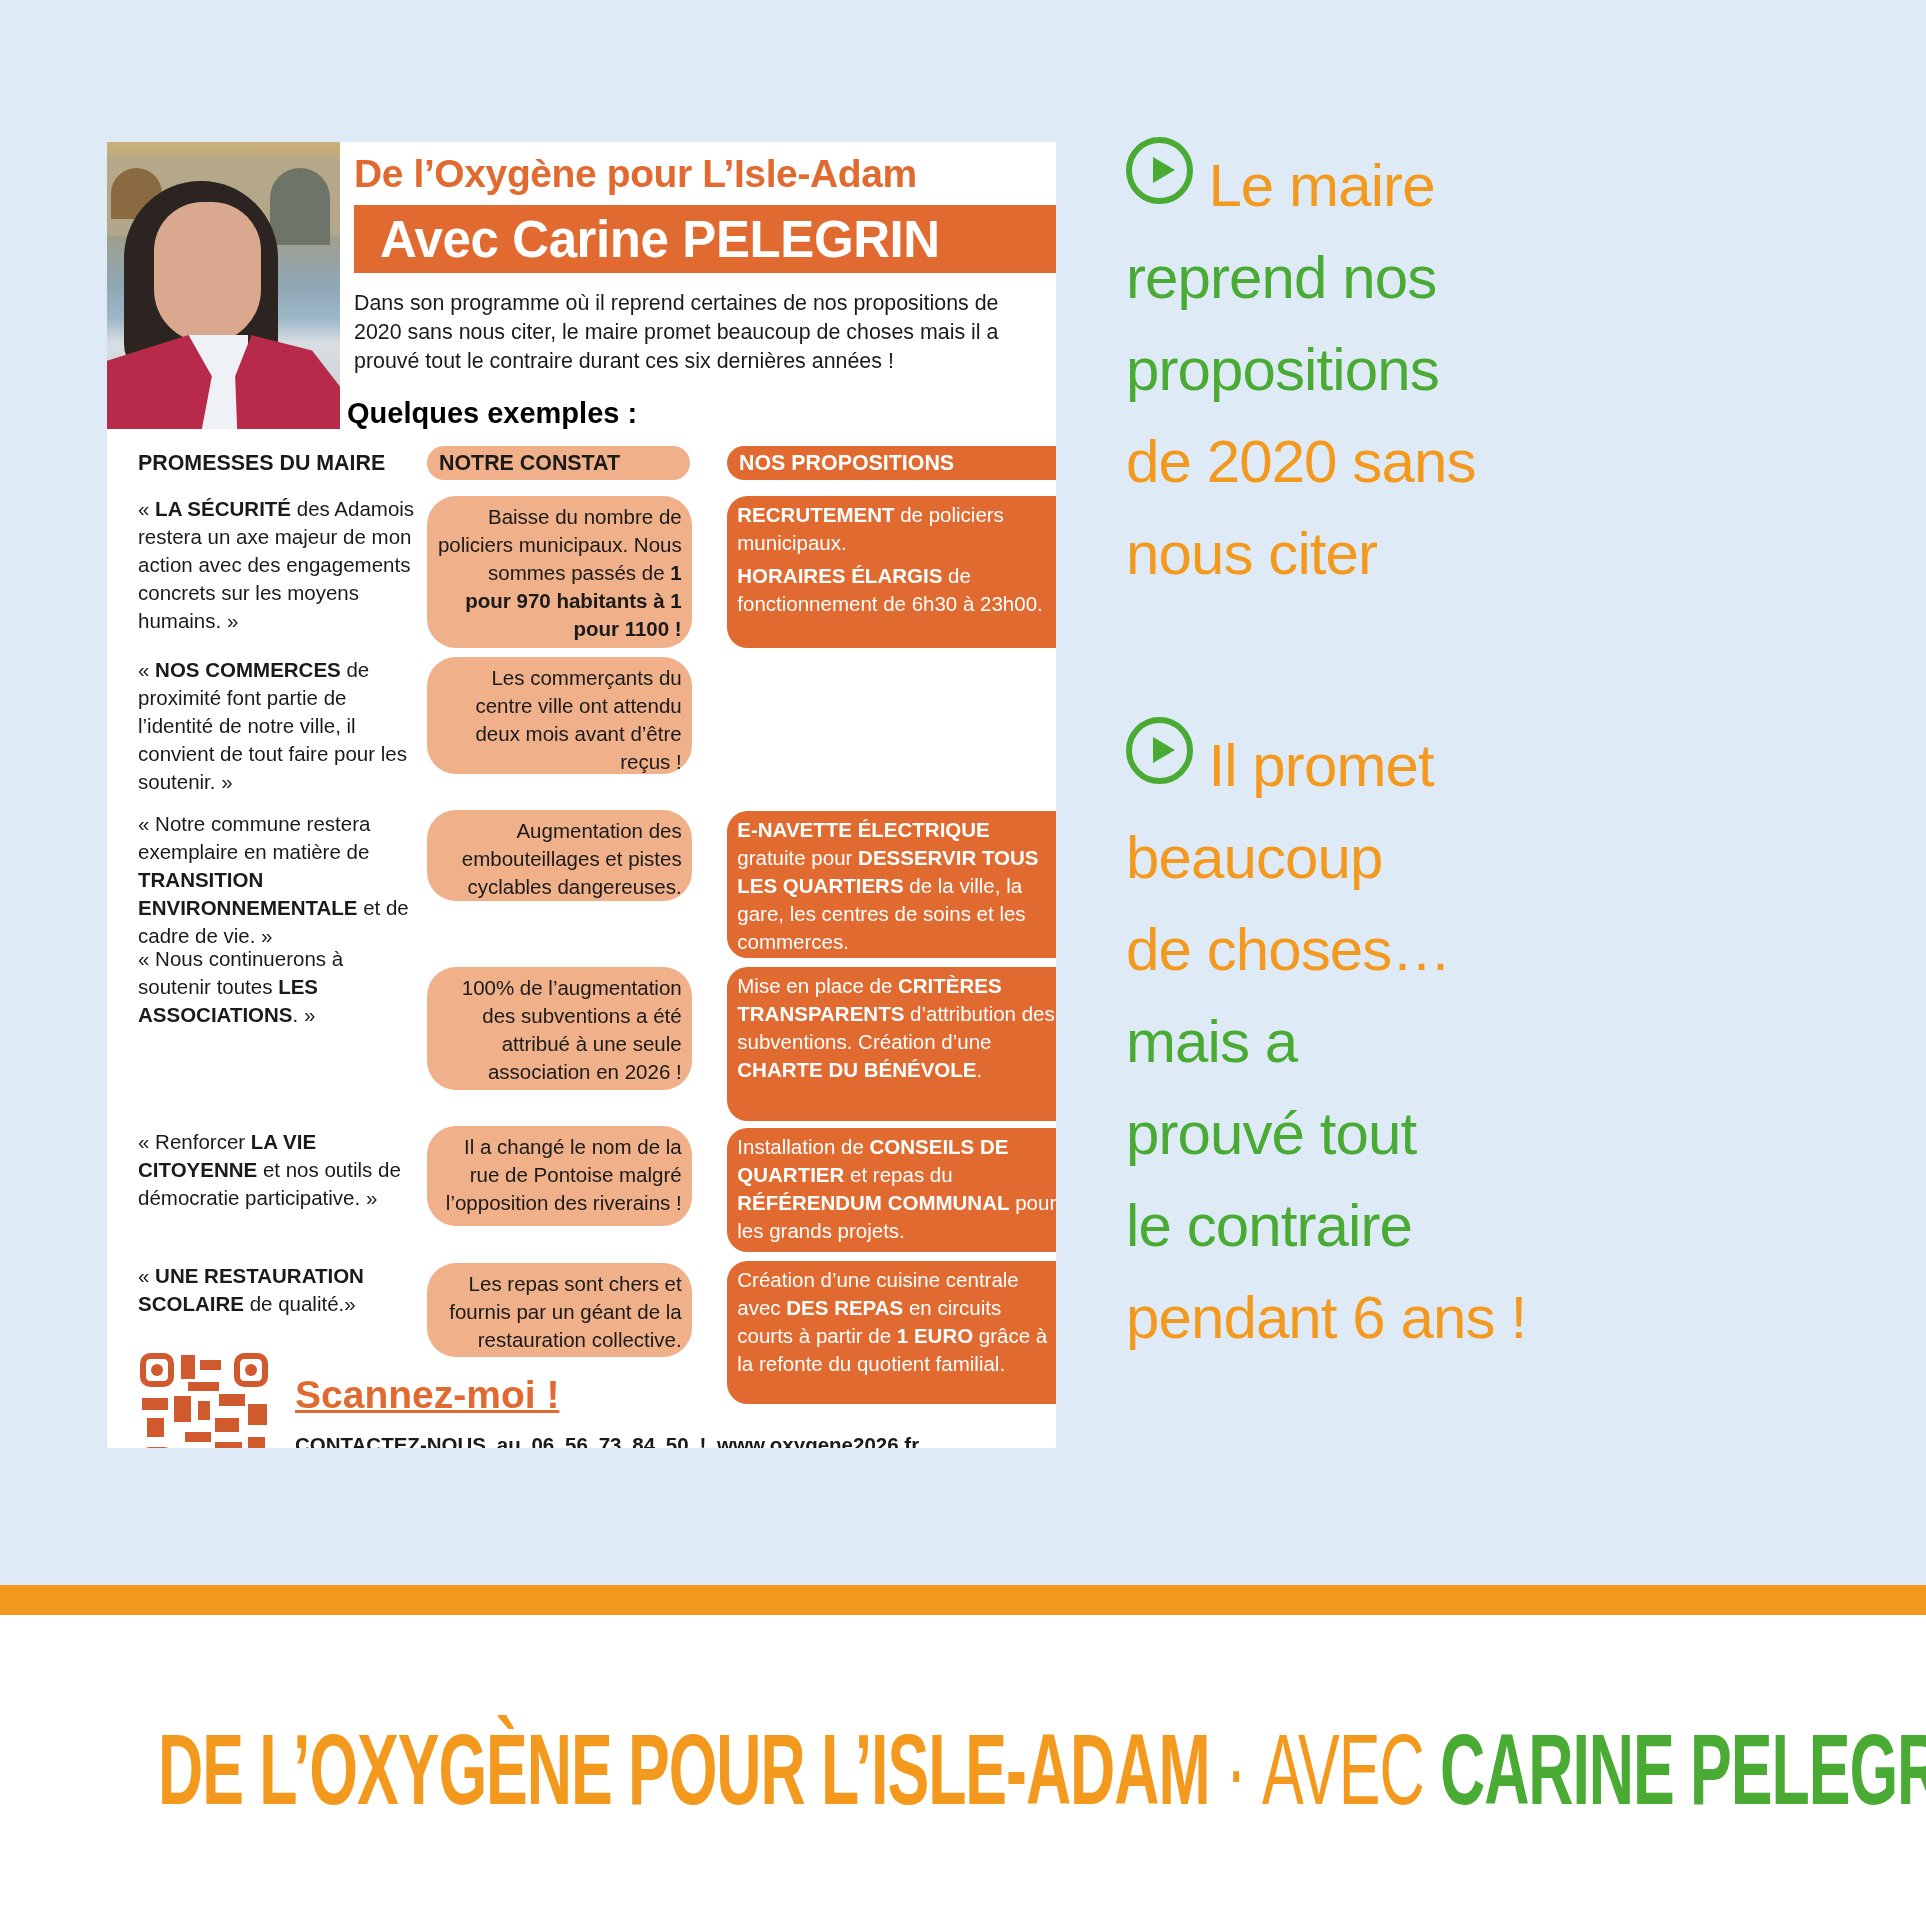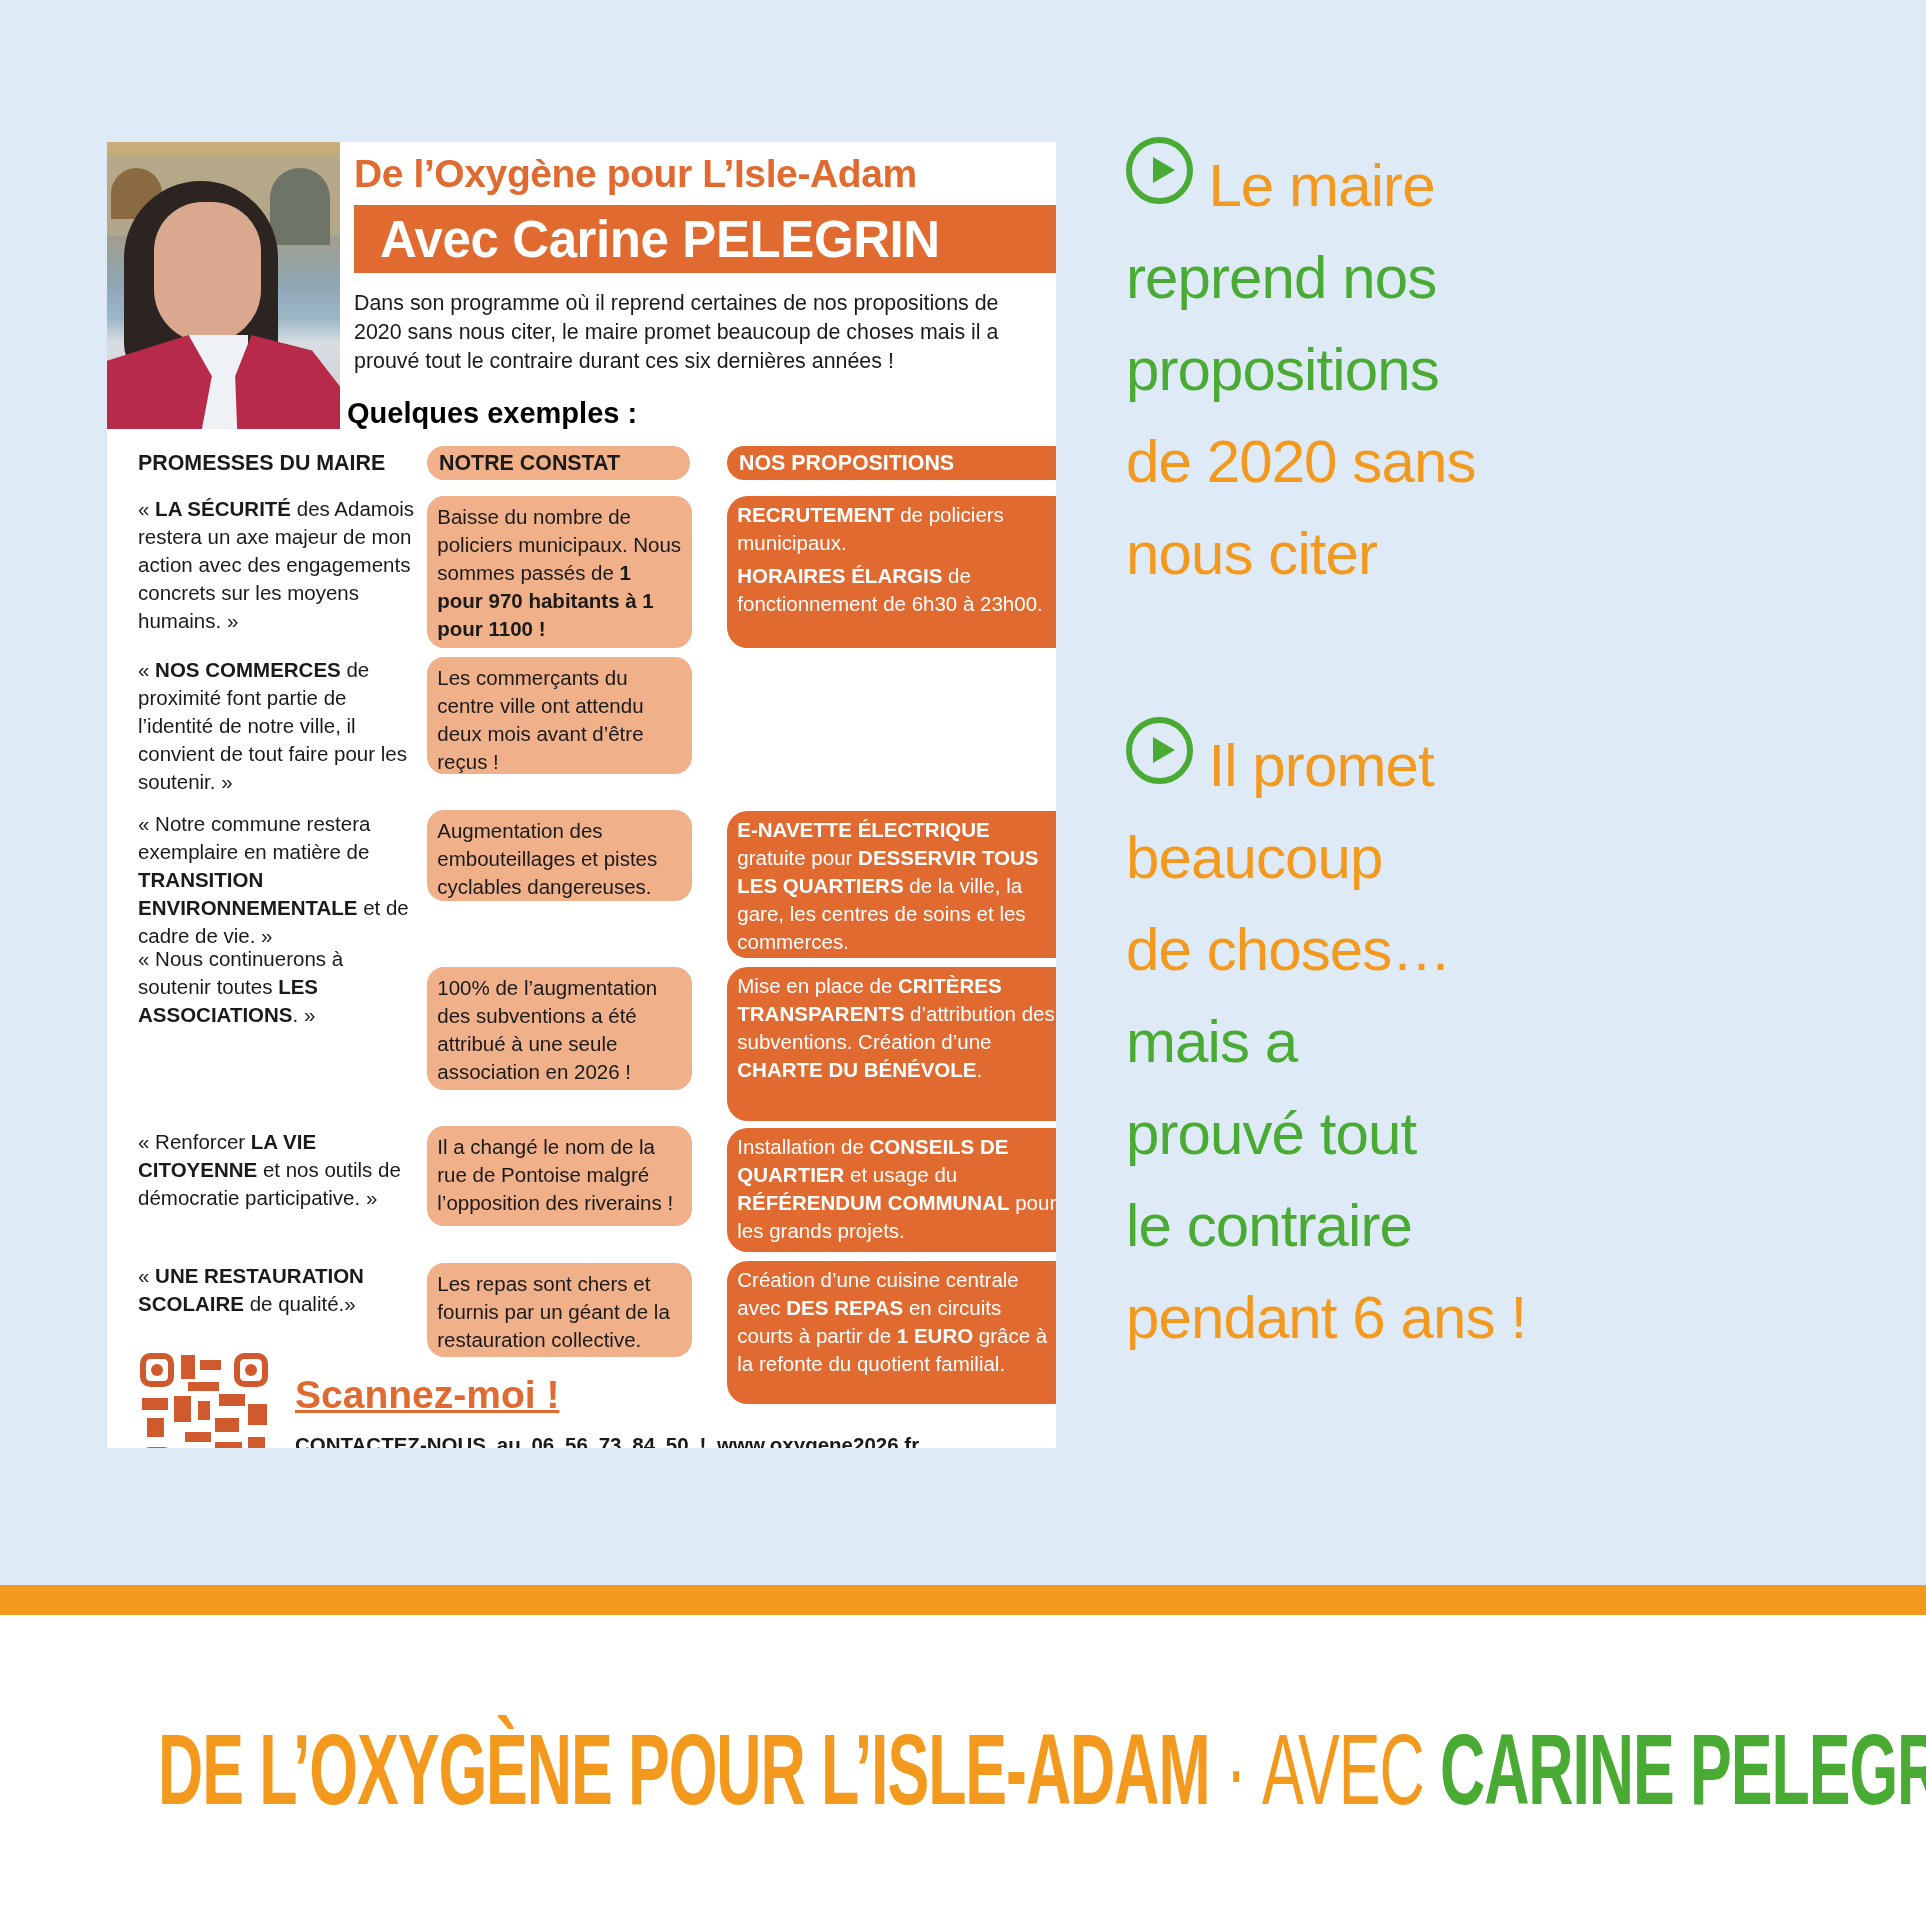--- a/index.html
+++ b/index.html
@@ -24,21 +24,21 @@
   .doc-banner span { position: absolute; left: 26px; top: 5.1px; font-size: 51px; font-weight: bold; color: #ffffff; white-space: nowrap; letter-spacing: -0.4px; }
   .doc-intro { position: absolute; left: 247px; top: 147px; width: 693px; font-size: 21.4px; line-height: 29px; color: #1a1a1a; }
   .doc-examples { position: absolute; left: 240px; top: 255px; font-size: 29px; font-weight: bold; color: #000000; }
 
   .col-head { position: absolute; top: 304px; height: 34px; font-size: 21.4px; font-weight: bold; line-height: 34px; white-space: nowrap; }
   .col-head.promesses { left: 31px; color: #1a1a1a; }
   .col-head.constat { left: 320px; width: 263px; background: #f0b08a; border-radius: 17px; padding-left: 12px; color: #1a1a1a; }
   .col-head.props { left: 620px; width: 342px; background: #e06a30; border-radius: 17px 0 0 17px; padding-left: 12px; color: #ffffff; }
 
   .promise { position: absolute; left: 31px; width: 283px; font-size: 20.5px; line-height: 28px; color: #1a1a1a; }
-  .constat-box { position: absolute; left: 320px; width: 265px; background: #f0b08a; border-radius: 17px; padding: 6.8px 10.3px; font-size: 20.5px; line-height: 28px; color: #1a1a1a; }
+  .constat-box { position: absolute; left: 320px; width: 265px; background: #f0b08a; border-radius: 29px; padding: 6.8px 10.3px; font-size: 20.5px; line-height: 28px; color: #1a1a1a; text-align: right; }
   .prop-box { position: absolute; left: 620px; width: 342px; background: #e06a30; border-radius: 20.5px 0 0 20.5px; padding: 5.1px 10.3px; font-size: 20.5px; line-height: 28px; color: #ffffff; }
   .prop-box .sp { display: block; height: 5.1px; }
   b { font-weight: bold; }
 
   .qr { position: absolute; left: 33px; top: 1211px; width: 128px; height: 128px; }
   .qr .finder { position: absolute; width: 34px; height: 34px; border: 6px solid #d05a2e; border-radius: 10.3px; }
   .qr .finder::after { content: ""; position: absolute; left: 5.1px; top: 5.1px; width: 12px; height: 12px; background: #d05a2e; border-radius: 50%; }
   .qr .mod { position: absolute; background: #d05a2e; }
   .scan { position: absolute; left: 188px; top: 1231px; font-size: 39px; font-weight: bold; color: #e06a30; white-space: nowrap; text-decoration: underline; }
   .contact { position: absolute; left: 188px; top: 1291px; font-size: 20.5px; font-weight: bold; color: #1a1a1a; white-space: nowrap; word-spacing: 5.1px; }
@@ -92,21 +92,21 @@
   <div class="promise" style="top:668px"><span>« Notre commune restera exemplaire en matière de </span><b>TRANSITION ENVIRONNEMENTALE</b><span> et de cadre de vie. »</span></div>
   <div class="constat-box" style="top:668px;height:91px"><span>Augmentation des embouteillages et pistes cyclables dangereuses.</span></div>
   <div class="prop-box" style="top:669px;height:147px"><b>E-NAVETTE ÉLECTRIQUE</b><span> gratuite pour </span><b>DESSERVIR TOUS LES QUARTIERS</b><span> de la ville, la gare, les centres de soins et les commerces.</span></div>
 
   <div class="promise" style="top:803px"><span>« Nous continuerons à soutenir toutes </span><b>LES ASSOCIATIONS</b><span>. »</span></div>
   <div class="constat-box" style="top:825px;height:123px"><span>100% de l’augmentation des subventions a été attribué à une seule association en 2026 !</span></div>
   <div class="prop-box" style="top:825px;height:154px"><span>Mise en place de </span><b>CRITÈRES TRANSPARENTS</b><span> d’attribution des subventions. Création d’une </span><b>CHARTE DU BÉNÉVOLE</b><span>.</span></div>
 
   <div class="promise" style="top:986px"><span>« Renforcer </span><b>LA VIE CITOYENNE</b><span> et nos outils de démocratie participative. »</span></div>
   <div class="constat-box" style="top:984px;height:100px"><span>Il a changé le nom de la rue de Pontoise malgré l’opposition des riverains !</span></div>
-  <div class="prop-box" style="top:986px;height:124px"><span>Installation de </span><b>CONSEILS DE QUARTIER</b><span> et usage du </span><b>RÉFÉRENDUM COMMUNAL</b><span> pour les grands projets.</span></div>
+  <div class="prop-box" style="top:986px;height:124px"><span>Installation de </span><b>CONSEILS DE QUARTIER</b><span> et repas du </span><b>RÉFÉRENDUM COMMUNAL</b><span> pour les grands projets.</span></div>
 
   <div class="promise" style="top:1120px"><span>« </span><b>UNE RESTAURATION SCOLAIRE</b><span> de qualité.»</span></div>
   <div class="constat-box" style="top:1121px;height:94px"><span>Les repas sont chers et fournis par un géant de la restauration collective.</span></div>
   <div class="prop-box" style="top:1119px;height:143px"><span>Création d’une cuisine centrale avec </span><b>DES REPAS</b><span> en circuits courts à partir de </span><b>1 EURO</b><span> grâce à la refonte du quotient familial.</span></div>
 
   <div class="qr">
     <div class="finder" style="left:0;top:0"></div>
     <div class="finder" style="left:94px;top:0"></div>
     <div class="finder" style="left:0;top:94px"></div>
     <div class="mod" style="left:41px;top:1.7px;width:13.7px;height:24px"></div>

